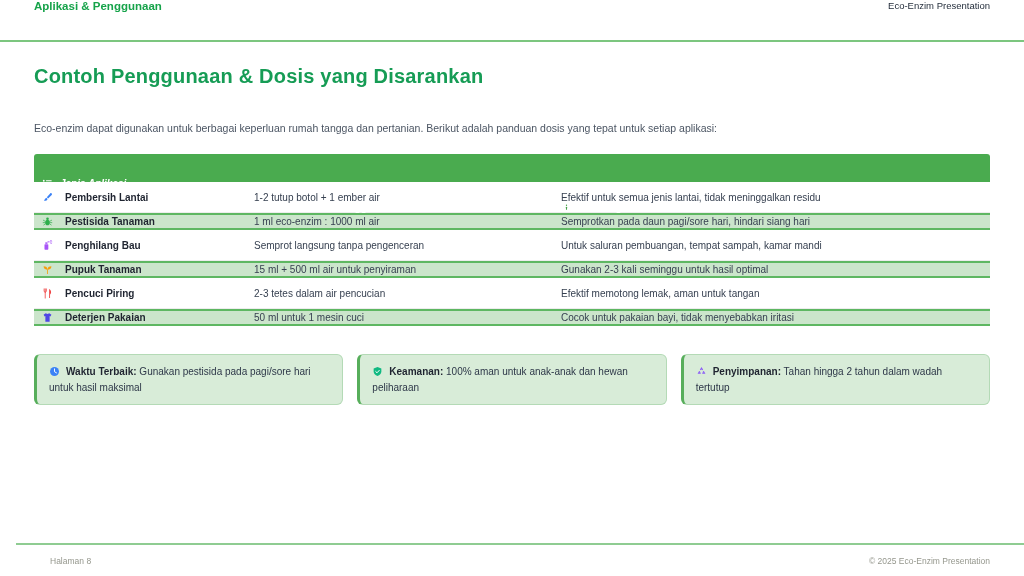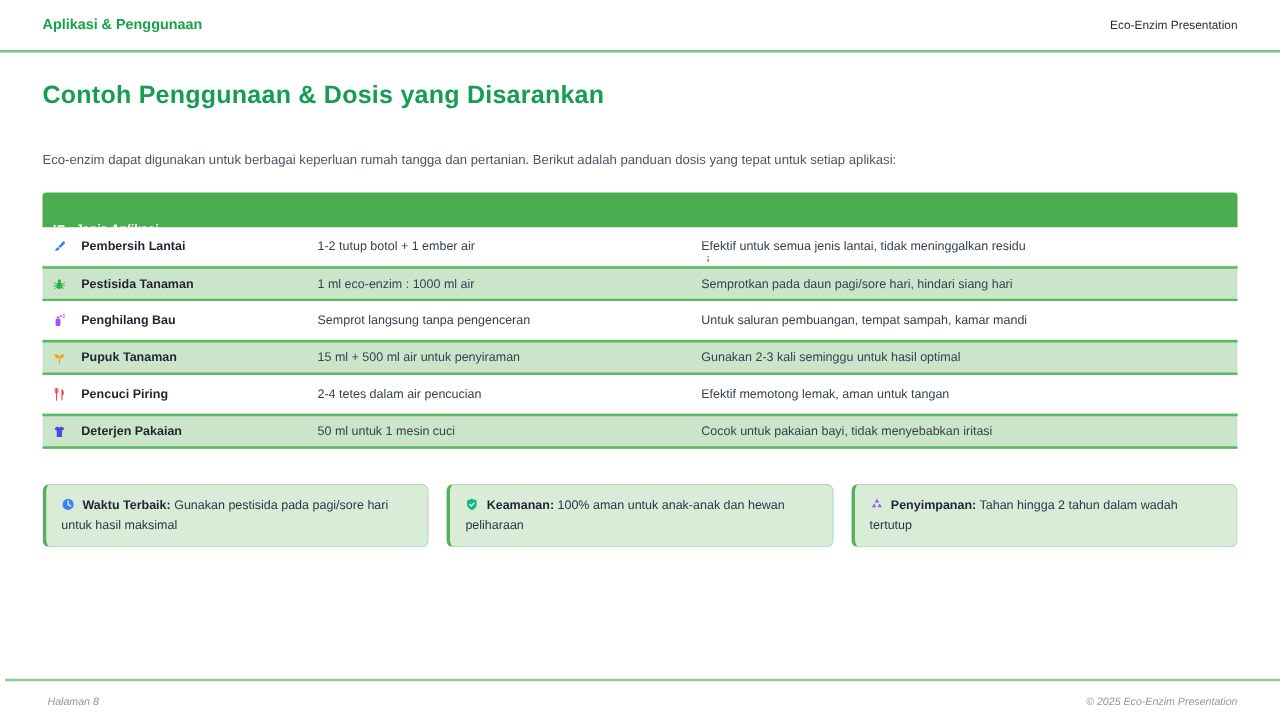--- a/index.html
+++ b/index.html
@@ -2,21 +2,21 @@
 <html><head>
 <meta charset="utf-8">
 <style>
   * { margin:0; padding:0; box-sizing:border-box; }
   html,body { width:1024px; height:576px; }
   body {
     font-family:"Liberation Sans", sans-serif;
     background:#ffffff; color:#1f2937; position:relative; overflow:hidden;
   }
   .topbar {
-    height:42px; display:flex; align-items:center; justify-content:space-between;
+    height:42px; display:flex; align-items:flex-start; justify-content:space-between;
     padding:0 34px; border-bottom:2px solid #7cc67f; background:#fff;
   }
   .topbar .left { color:#16a34a; font-weight:700; font-size:11.5px; }
   .topbar .right { color:#1f2937; font-size:9.5px; }
 
   .page-title {
     margin:23px 34px 0; color:#169c55; font-size:20px; font-weight:700;
     letter-spacing:.2px;
   }
   .page-subtitle { margin:34px 34px 0; color:#4b5563; font-size:10.5px; }
@@ -30,21 +30,21 @@
   }
   .thead .hcell { display:flex; align-items:center; }
   .thead .hcell.h1 { padding-left:8px; }
   .thead .hcell.h2, .thead .hcell.h3 { padding-left:14px;margin-top:48px; }
   .trow {
     display:grid; grid-template-columns:206px 307px 443px; height:31px;
     background:#fff; border-bottom:1px solid #ededed;
   }
   .trow.alt {
     background:#cbe5cb; border-top:2px solid #5eb762; border-bottom:2px solid #5eb762;
-    height:28px;
+    height:17px;
   }
   .cell { display:flex; align-items:center; color:#374151; }
   .cell.c1 { padding-left:8px; gap:12px; }
   .cell.c2, .cell.c3 { padding-left:14px; }
   .rname { font-weight:700; color:#1f2430; }
 
   .icon { display:inline-flex; width:11px; height:11px; flex:0 0 auto; }
   .icon svg { width:100%; height:100%; }
   .hicon { color:#ffffff; width:11px; height:11px; display:inline-flex; margin-right:7px; }
   .hicon svg { width:100%; height:100%; }
@@ -52,23 +52,23 @@
   .cards { display:flex; gap:14px; margin:28px 34px 0; width:956px; }
   .card {
     flex:1 1 0; background:#d8ecd8; border:1px solid #b4dab6; border-left:3px solid #57ae5b;
     border-radius:6px; padding:9px 12px; font-size:10px; color:#2d3748; line-height:1.55;
     min-height:46px;
   }
   .card .icon { vertical-align:-1.5px; margin-right:6px; }
   .card b { color:#1f2430; }
 
   .footer {
-    position:absolute; left:4px; right:0; bottom:0; height:33px;
+    position:absolute; left:16px; right:0; bottom:0; height:33px;
     border-top:2px solid #8fcc92; display:flex; align-items:center;
-    justify-content:space-between; padding:0 34px; font-size:8.5px; color:#95978d;font-style:italic;
+    justify-content:space-between; padding:0 34px; font-size:8.5px; color:#95978d;
   }
 </style>
 </head>
 <body>
 
 <div class="slide">
 
   <div class="topbar">
     <span class="left">Aplikasi &amp; Penggunaan</span>
     <span class="right">Eco-Enzim Presentation</span>
@@ -171,21 +171,21 @@
         <div class="trow">
           <div class="cell c1">
             <span class="icon" style="color: rgb(239, 68, 68);">
               <svg viewBox="0 0 16 16" fill="currentColor">
                 <path d="M4.7 1.3v5M3.1 1.3v3.1c0 1 .7 1.7 1.6 1.7s1.6-.7 1.6-1.7V1.3M4.7 6.6v8.1" stroke="currentColor" stroke-width="1.2" fill="none" stroke-linecap="round"></path>
                 <path d="M10.4 9.6V1.6c1.7.7 2.8 2.4 2.8 4.4 0 1.5-1 2.9-1.5 3.6v5.1h-1.3z"></path>
               </svg>
             </span>
             <span class="rname">Pencuci Piring</span>
           </div>
-          <div class="cell c2">2-4 tetes dalam air pencucian</div>
+          <div class="cell c2">2-3 tetes dalam air pencucian</div>
           <div class="cell c3">Efektif memotong lemak, aman untuk tangan</div>
         </div>
         <div class="trow alt">
           <div class="cell c1">
             <span class="icon" style="color: rgb(79, 70, 229);">
               <svg viewBox="0 0 16 16" fill="currentColor">
                 <path d="M5.4 1.8L8 3l2.6-1.2 3.1 2.3-1.5 2.4-1.1-.6v8.2H4.9V5.9l-1.1.6-1.5-2.4z"></path>
               </svg>
             </span>
             <span class="rname">Deterjen Pakaian</span>

